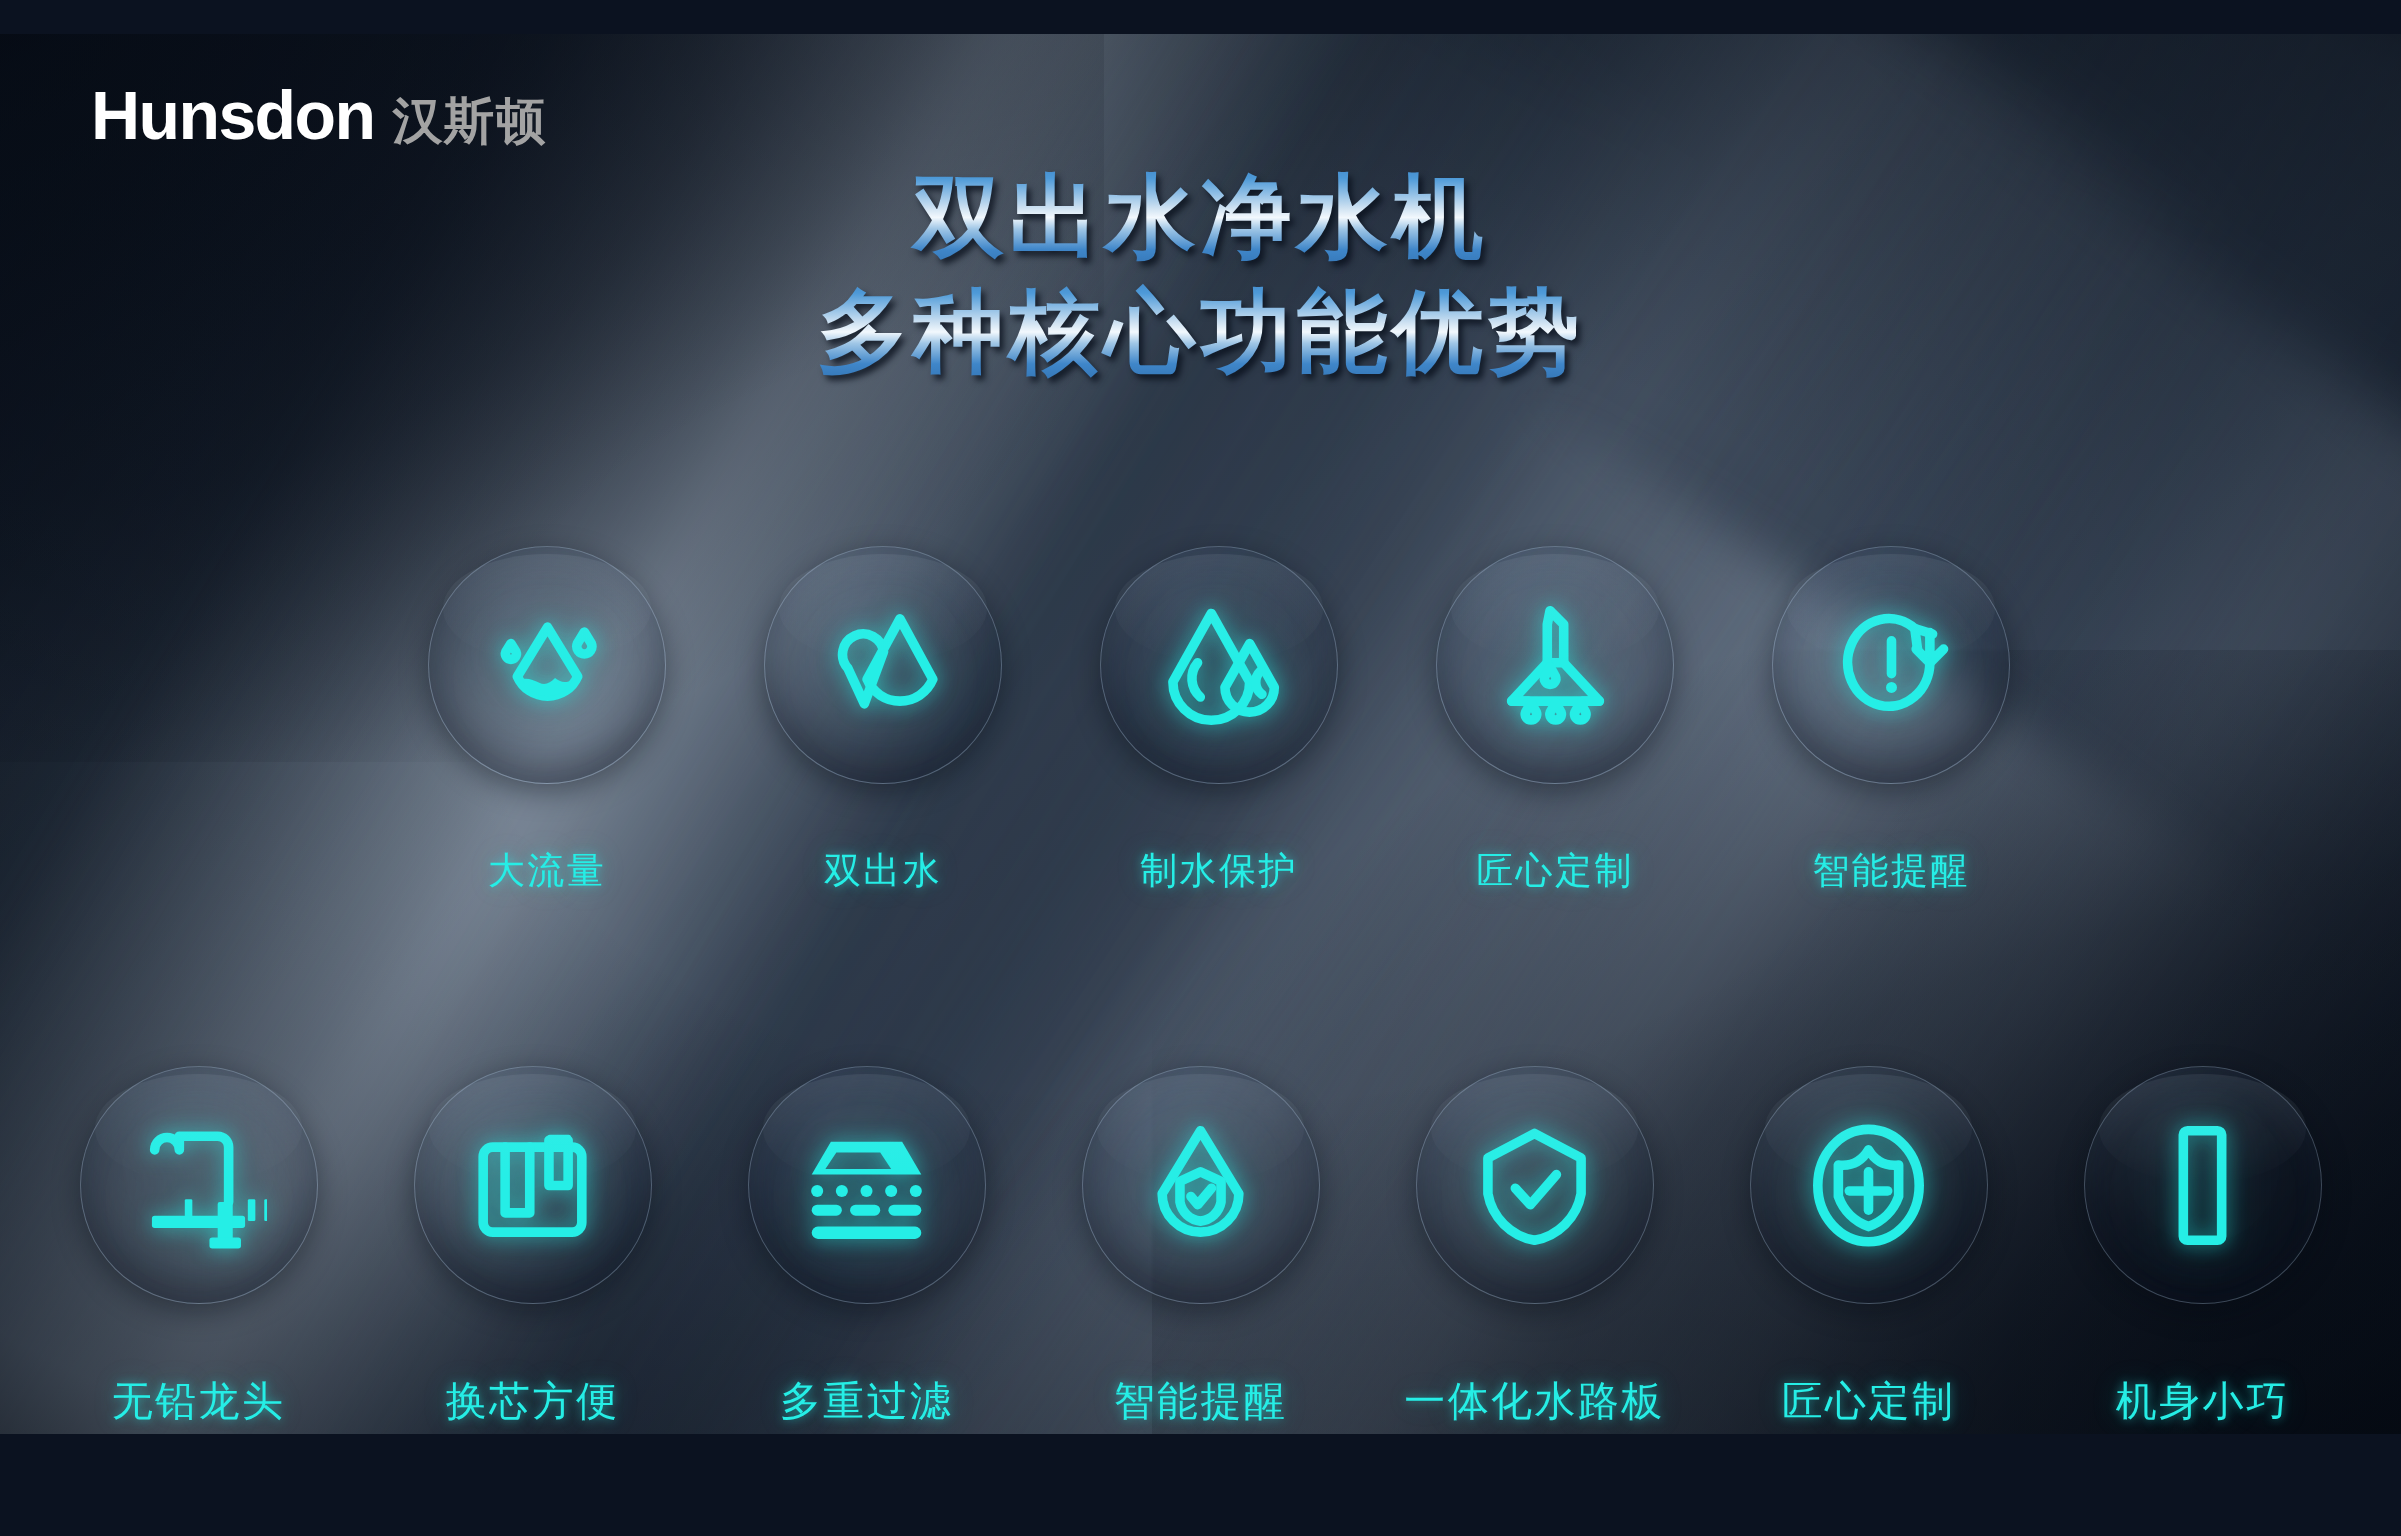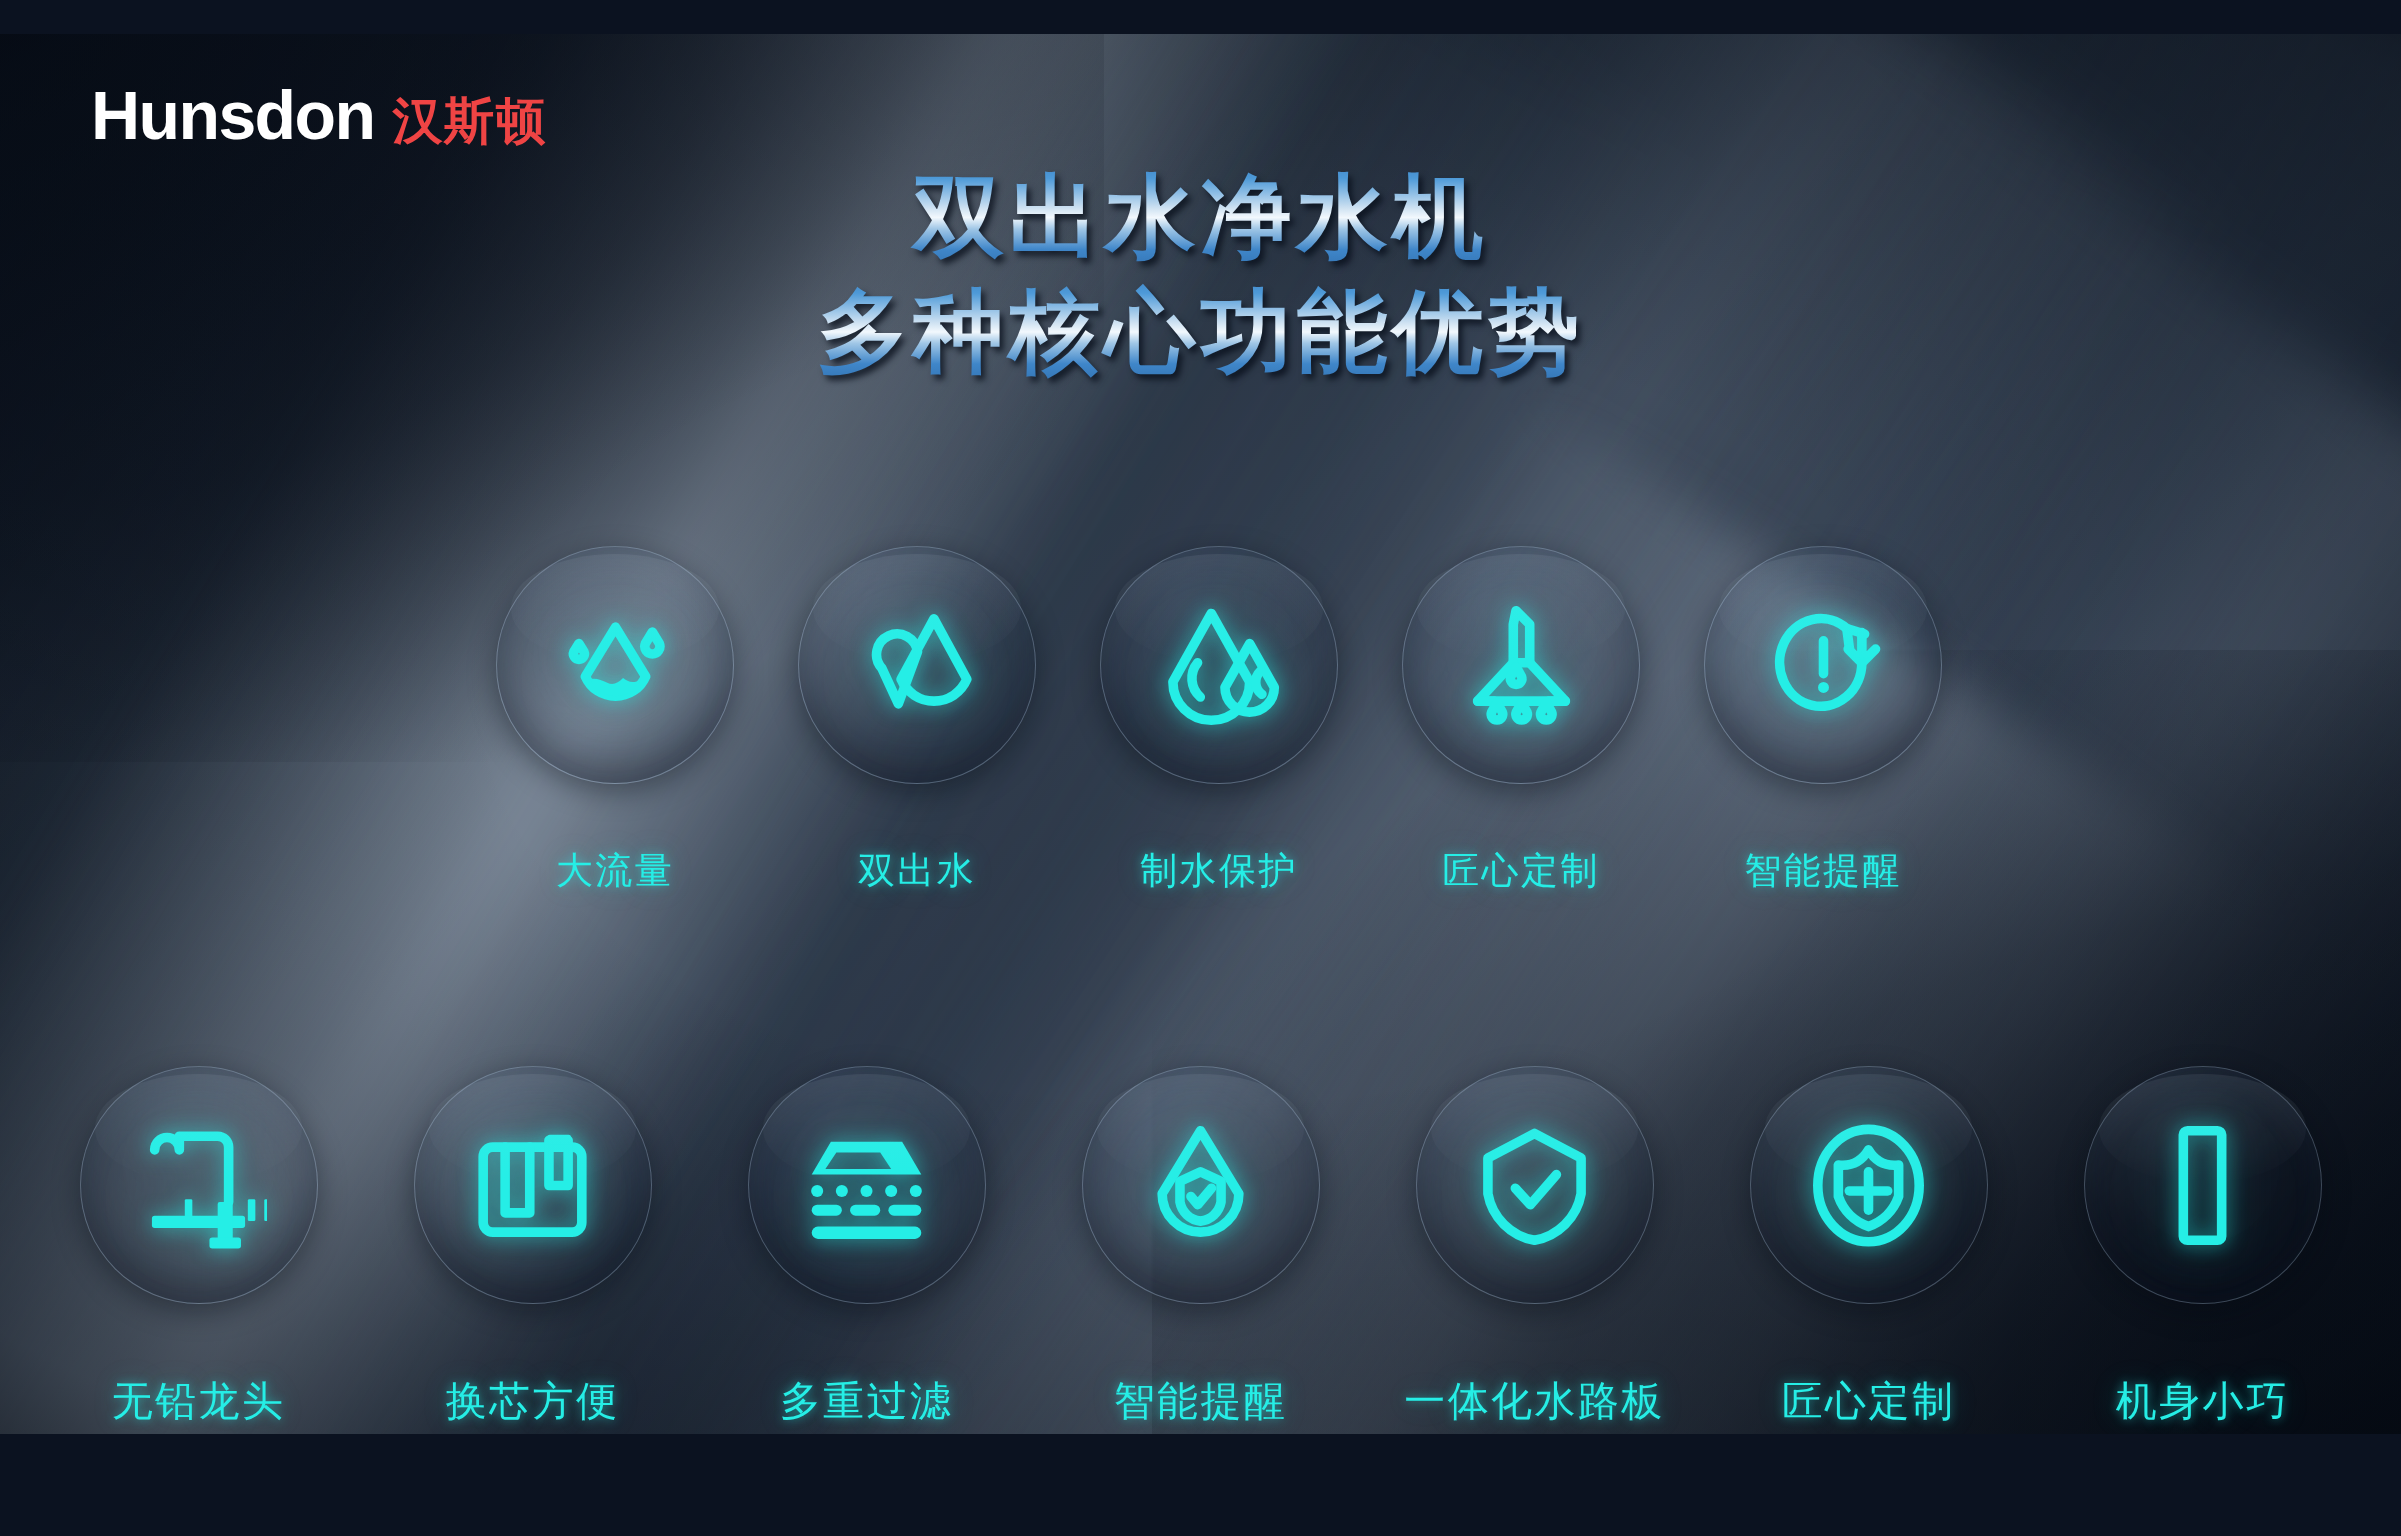--- a/index.html
+++ b/index.html
@@ -98,21 +98,21 @@
   }
   #logo .wordmark{
     color:#ffffff;
     font-size:68px;
     font-weight:bold;
     letter-spacing:-1.6px;
     line-height:1;
     font-family:"Liberation Sans","DejaVu Sans",sans-serif;
   }
   #logo .cnmark{
-    color:#ef4444;
+    color:#a3a3a3;
     font-size:50px;
     font-weight:bold;
     line-height:1;
     letter-spacing:1.6px;
     padding-bottom:3.3px;
     font-family:"Liberation Sans","DejaVu Sans",sans-serif;
   }
 
   
   #headline{
@@ -144,21 +144,21 @@
   
   .row{ position:absolute; left:0; width:100%; }
   #row1{ top:512px; }
   #row2{ top:1032px; }
 
   .row .track{
     display:flex;
     justify-content:center;
     align-items:flex-start;
   }
-  #row1 .track{ gap:64px; padding-left:37px;}
+  #row1 .track{ gap:98px; padding-left:37px;}
   #row2 .track{ gap:96px; }
 
   .feature{
     width:238px;
     display:flex;
     flex-direction:column;
     align-items:center;
   }
 
   .bubble{

